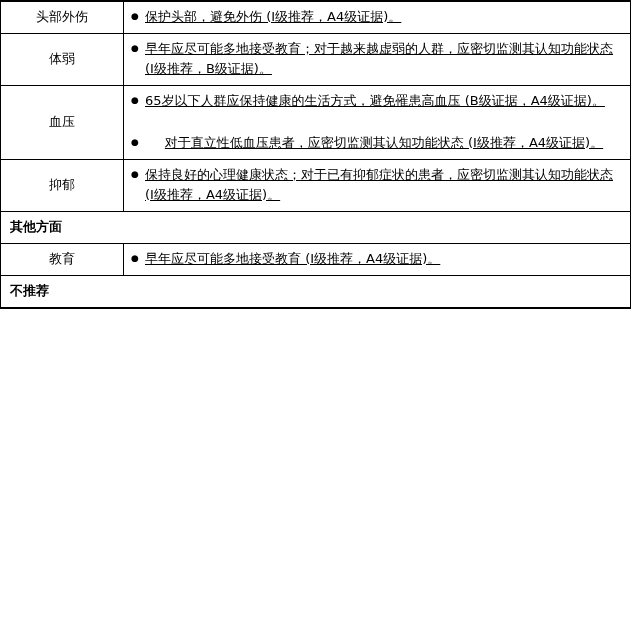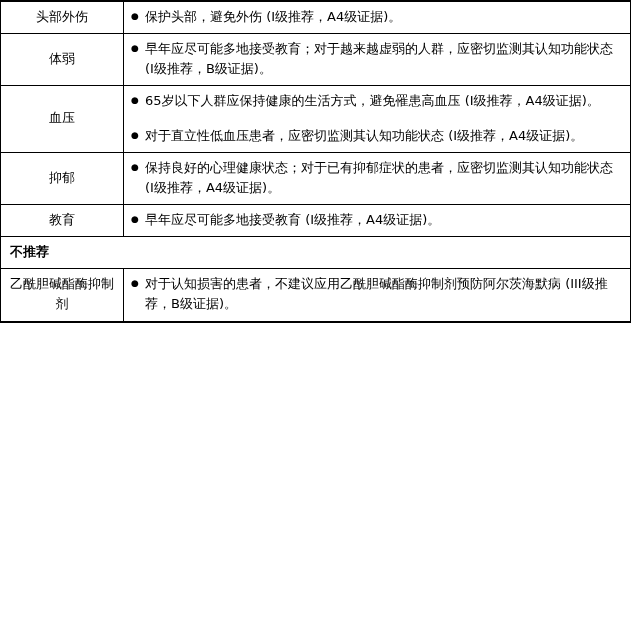--- a/index.html
+++ b/index.html
@@ -38,23 +38,25 @@
     vertical-align: middle;
   }
   td.content-cell {
     text-align: left;
     vertical-align: middle;
   }
   .bullet-line {
     position: relative;
     padding-left: 14px;
     text-indent: 0;
+    text-decoration: underline;
   }
   .bullet-line + .bullet-line {
-    margin-top: 14px;
+    margin-top: 21px;
+    text-align: center;
   }
   .bullet-line::before {
     content: "\25CF";
     position: absolute;
     left: 0;
     top: 0;
     font-size: 9px;
     line-height: 2.2;
   }
   tr.section-row td {
@@ -83,40 +85,37 @@
         </tr>
         <tr>
           <td class="label-cell nowrapish">体弱</td>
           <td class="content-cell">
             <div class="bullet-line">早年应尽可能多地接受教育；对于越来越虚弱的人群，应密切监测其认知功能状态 (I级推荐，B级证据)。</div>
           </td>
         </tr>
         <tr>
           <td class="label-cell nowrapish">血压</td>
           <td class="content-cell">
-            <div class="bullet-line">65岁以下人群应保持健康的生活方式，避免罹患高血压 (I级推荐，A4级证据)。</div>
+            <div class="bullet-line">65岁以下人群应保持健康的生活方式，避免罹患高血压 (B级证据，A4级证据)。</div>
             <div class="bullet-line">对于直立性低血压患者，应密切监测其认知功能状态 (I级推荐，A4级证据)。</div>
           </td>
         </tr>
         <tr>
           <td class="label-cell nowrapish">抑郁</td>
           <td class="content-cell">
             <div class="bullet-line">保持良好的心理健康状态；对于已有抑郁症状的患者，应密切监测其认知功能状态 (I级推荐，A4级证据)。</div>
           </td>
+        </tr>
+        <tr class="section-row">
+          <td colspan="2">其他方面</td>
         </tr>
         <tr>
           <td class="label-cell nowrapish">教育</td>
           <td class="content-cell">
             <div class="bullet-line">早年应尽可能多地接受教育 (I级推荐，A4级证据)。</div>
           </td>
         </tr>
         <tr class="section-row">
           <td colspan="2">不推荐</td>
         </tr>
-        <tr>
-          <td class="label-cell nowrapish">乙酰胆碱酯酶抑制剂</td>
-          <td class="content-cell">
-            <div class="bullet-line">对于认知损害的患者，不建议应用乙酰胆碱酯酶抑制剂预防阿尔茨海默病 (III级推荐，B级证据)。</div>
-          </td>
-        </tr>
       </tbody>
   </table>
 </div>
 
 </body></html>

